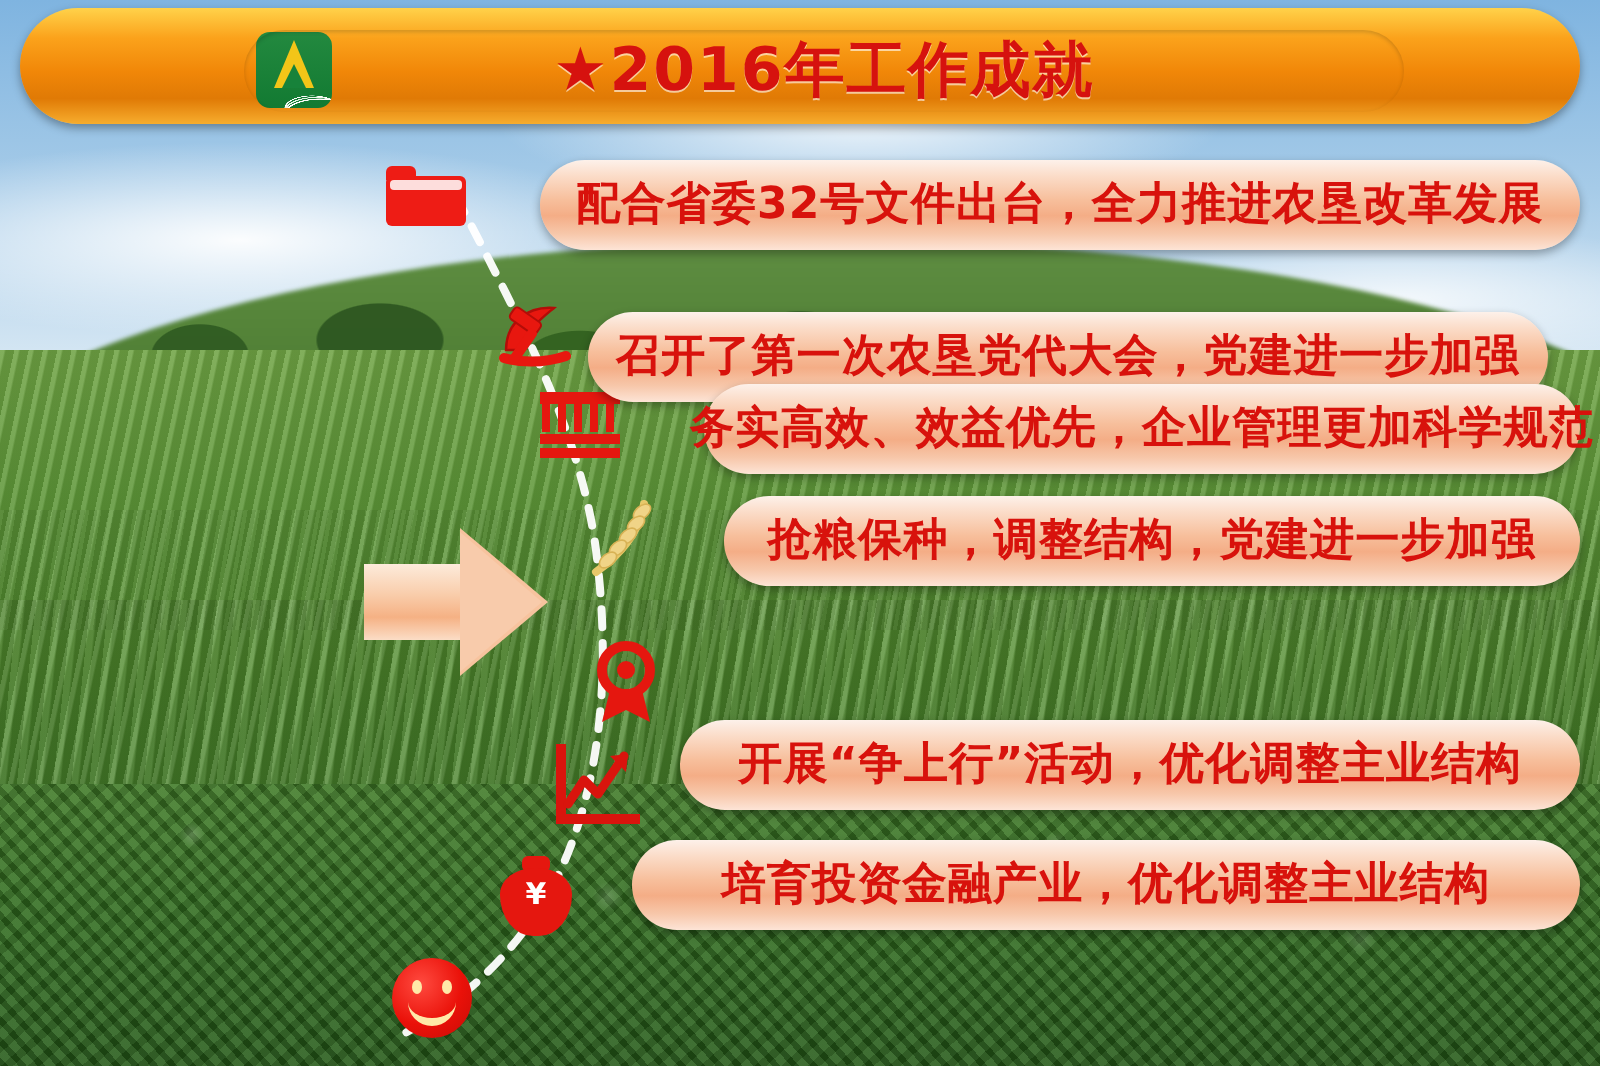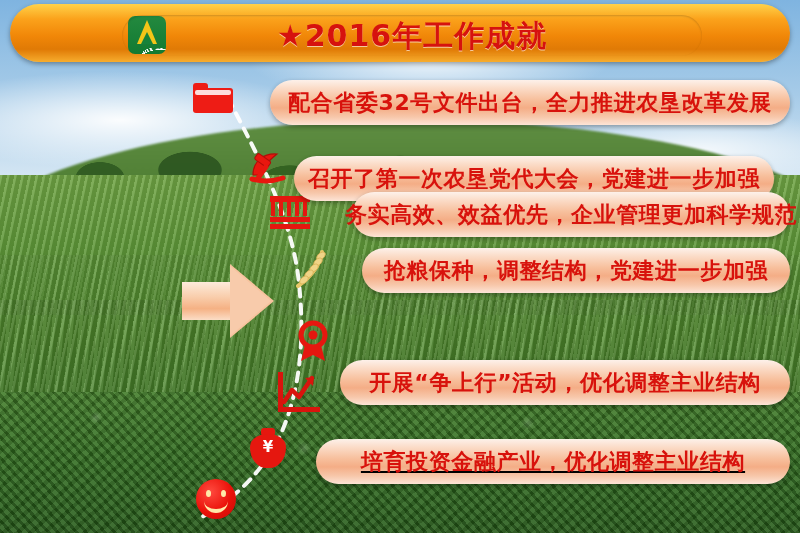--- a/index.html
+++ b/index.html
@@ -308,17 +308,17 @@
   </div>
   <div class="pill" style="left:352px;top:192px;width:438px;">
     <span class="pill-text">务实高效、效益优先，企业管理更加科学规范</span>
   </div>
   <div class="pill" style="left:362px;top:248px;width:428px;">
     <span class="pill-text">抢粮保种，调整结构，党建进一步加强</span>
   </div>
   <div class="pill" style="left:340px;top:360px;width:450px;">
     <span class="pill-text">开展“争上行”活动，优化调整主业结构</span>
   </div>
-  <div class="pill" style="left:316px;top:439px;width:474px;text-decoration:underline;">
+  <div class="pill" style="left:316px;top:420px;width:474px;">
     <span class="pill-text">培育投资金融产业，优化调整主业结构</span>
   </div>
 
 </div>
 
 </body></html>

